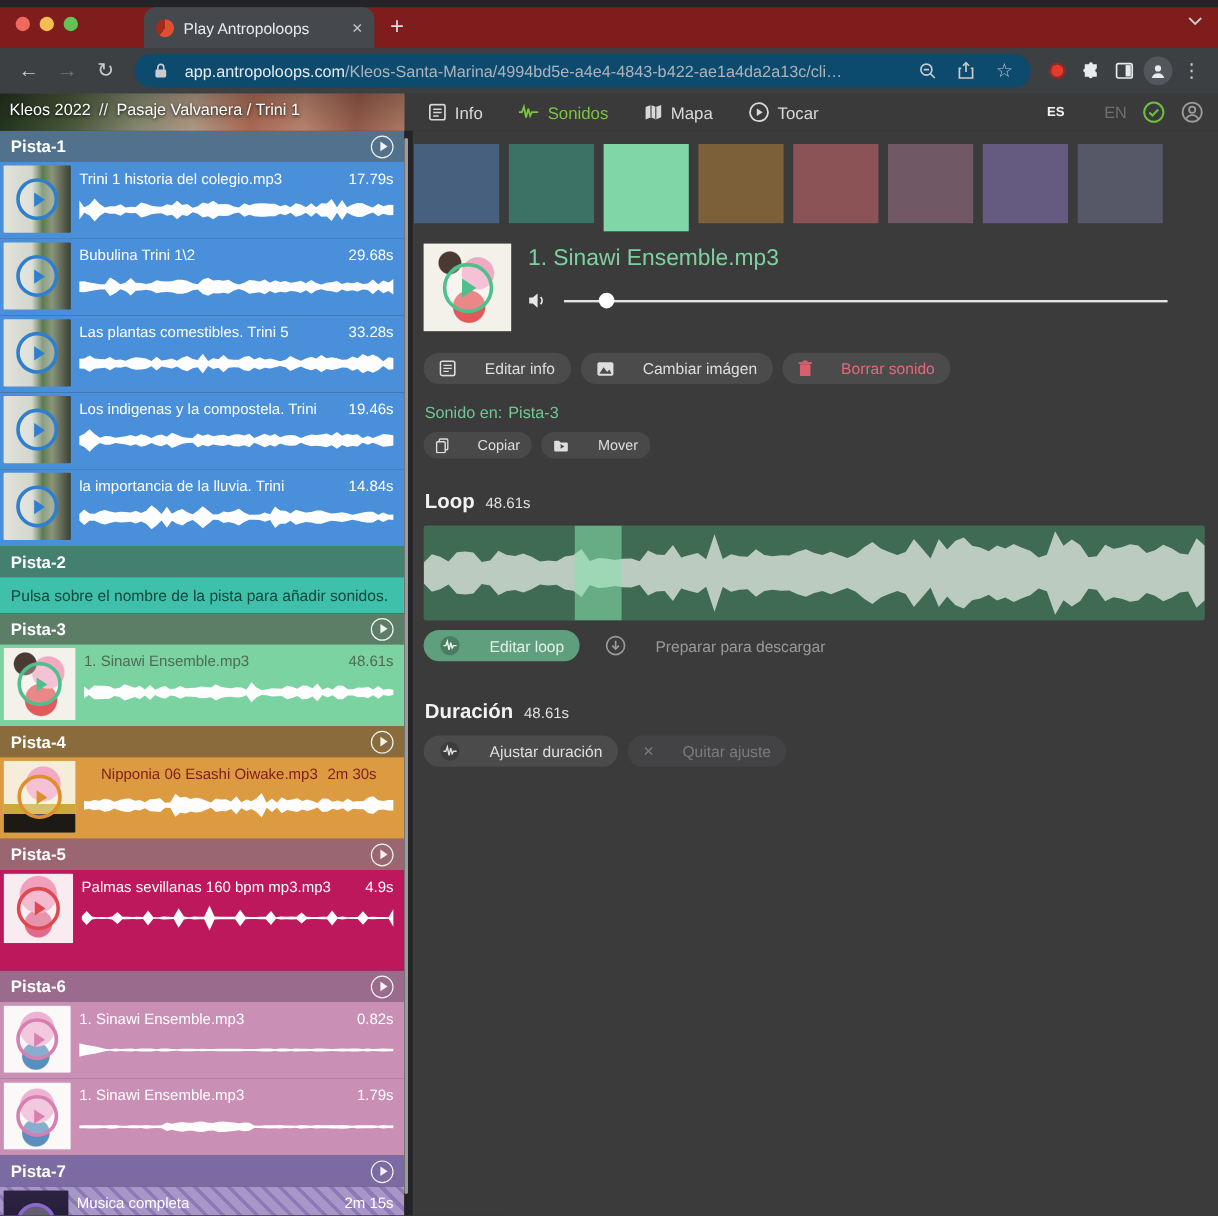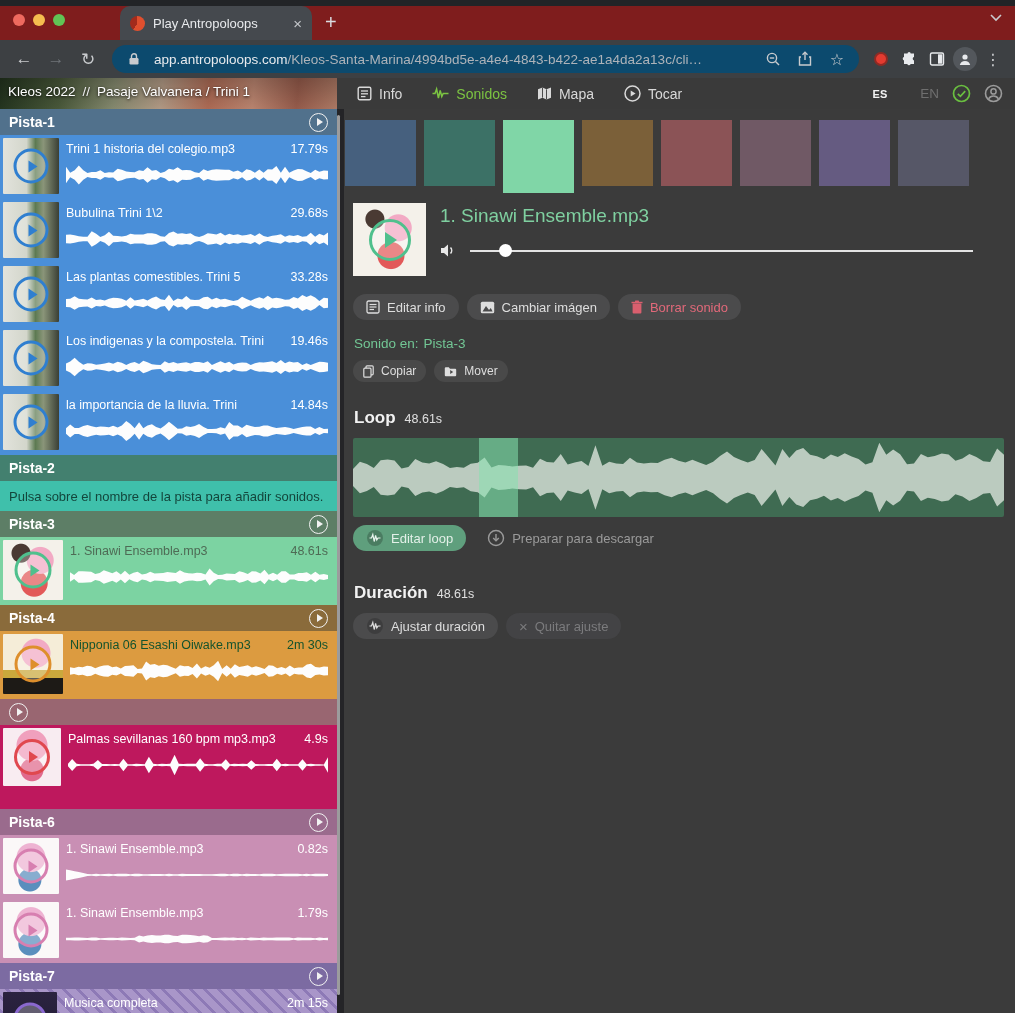--- a/index.html
+++ b/index.html
@@ -84,21 +84,21 @@
   .swatch.sel { height:73px; }
   .detail { display:flex; gap:14px; padding:10px 10px 0 9px; }
   .dthumb { width:73px; height:73px; position:relative; flex:0 0 auto; }
   .dright { flex:1; min-width:0; padding-top:2px; }
   .dtitle { font-size:19px; color:#7fd0a0; margin-bottom:16px; }
   .volrow { display:flex; align-items:center; gap:14px; padding-right:32px; }
   .slider { position:relative; flex:1; height:14px; }
   .slider-line { position:absolute; left:0; right:0; top:6.5px; height:1.5px; background:#e3e3e3; }
   .slider-knob { position:absolute; top:0.5px; width:13px; height:13px; border-radius:50%; background:#fff; }
   .pillrow { display:flex; gap:8px; padding:18px 0 0 9px; }
-  .pill { display:inline-flex; align-items:center; gap:7px; background:#4b4b4c; border:none;
+  .pill { display:inline-flex; align-items:center; gap:24px; background:#4b4b4c; border:none;
     border-radius:14px; height:26px; padding:0 13px; color:#dedede; font-size:13px; font-family:inherit; }
   .pill.danger { color:#e2697a; }
   .pill.small { height:22px; border-radius:11px; padding:0 10px; font-size:12px; background:#494949; }
   .pill.green { background:#5f9f7d; color:#e3f0e8; }
   .pill.ghost { background:transparent; color:#9a9a9a; }
   .pill.disabled { background:#434345; color:#7b7b7d; }
   .soundin { padding:16px 0 0 10px; font-size:13.5px; color:#72c795; }
   .soundin .val { margin-left:5px; }
   .sect-h { display:flex; align-items:baseline; gap:9px; padding:26px 0 0 10px; }
   .sect-title { font-size:17px; font-weight:bold; color:#f2f2f2; }
@@ -380,32 +380,33 @@
                 <span class="play-tri"></span>
               </span>
             </div>
             <div class="sound-item" style="height: 68px; background: rgb(220, 155, 64);">
               <div class="thumb" style="width: 60px; height: 60px; background: radial-gradient(circle at 55% 32%, rgb(242, 170, 196) 14px, transparent 15px), linear-gradient(0deg, rgb(29, 26, 22) 0px, rgb(29, 26, 22) 26%, rgb(202, 168, 60) 26%, rgb(202, 168, 60) 40%, transparent 40%), linear-gradient(rgb(245, 237, 216), rgb(245, 237, 216));">
                 <span class="play-ring" style="width: 37px; height: 37px; border: 3px solid rgb(222, 143, 44);">
                   <span class="play-tri" style="border-width: 6px 0px 6px 9px; border-color: transparent transparent transparent rgb(222, 143, 44);"></span>
                 </span>
               </div>
               <div class="srow">
-                <div class="stitle-row" style="color: #14532d;">
+                <div class="stitle-row" style="color: #7f1d1d; justify-content: center;">
                   <span class="stitle">Nipponia 06 Esashi Oiwake.mp3</span>
                   <span class="sdur">2m 30s</span>
                 </div>
                 <svg viewBox="0 0 100 30" preserveAspectRatio="none" class="swave">
                   <path d="M0.0,10.7 L1.6,11.5 L3.3,10.1 L4.9,10.8 L6.6,8.8 L8.2,9.5 L9.8,11.8 L11.5,9.9 L13.1,8.7 L14.8,8.5 L16.4,10.7 L18.0,9.9 L19.7,12.1 L21.3,9.2 L23.0,9.0 L24.6,8.4 L26.2,12.6 L27.9,12.2 L29.5,3.9 L31.1,7.7 L32.8,6.9 L34.4,9.0 L36.1,7.9 L37.7,8.5 L39.3,10.5 L41.0,12.5 L42.6,8.5 L44.3,9.5 L45.9,9.2 L47.5,11.4 L49.2,6.3 L50.8,12.1 L52.5,9.5 L54.1,11.3 L55.7,8.4 L57.4,3.2 L59.0,12.6 L60.7,8.5 L62.3,12.5 L63.9,7.3 L65.6,10.3 L67.2,9.4 L68.9,8.4 L70.5,10.9 L72.1,9.4 L73.8,10.9 L75.4,12.8 L77.0,8.5 L78.7,8.9 L80.3,11.7 L82.0,10.5 L83.6,12.0 L85.2,8.6 L86.9,11.7 L88.5,11.0 L90.2,11.1 L91.8,7.6 L93.4,6.5 L95.1,10.3 L96.7,10.9 L98.4,9.9 L100.0,10.0 L100.0,20.0 L98.4,20.1 L96.7,19.1 L95.1,19.7 L93.4,23.5 L91.8,22.4 L90.2,18.9 L88.5,19.0 L86.9,18.3 L85.2,21.4 L83.6,18.0 L82.0,19.5 L80.3,18.3 L78.7,21.1 L77.0,21.5 L75.4,17.2 L73.8,19.1 L72.1,20.6 L70.5,19.1 L68.9,21.6 L67.2,20.6 L65.6,19.7 L63.9,22.7 L62.3,17.5 L60.7,21.5 L59.0,17.4 L57.4,26.8 L55.7,21.6 L54.1,18.7 L52.5,20.5 L50.8,17.9 L49.2,23.7 L47.5,18.6 L45.9,20.8 L44.3,20.5 L42.6,21.5 L41.0,17.5 L39.3,19.5 L37.7,21.5 L36.1,22.1 L34.4,21.0 L32.8,23.1 L31.1,22.3 L29.5,26.1 L27.9,17.8 L26.2,17.4 L24.6,21.6 L23.0,21.0 L21.3,20.8 L19.7,17.9 L18.0,20.1 L16.4,19.3 L14.8,21.5 L13.1,21.3 L11.5,20.1 L9.8,18.2 L8.2,20.5 L6.6,21.2 L4.9,19.2 L3.3,19.9 L1.6,18.5 L0.0,19.3 Z" fill="#fdfdfd"></path>
                 </svg>
               </div>
             </div>
           </div>
           <div>
             <div class="track-header" style="background: rgb(153, 102, 113);">
+              <span class="track-name">Pista-5</span>
               <span class="hdr-play">
                 <span class="play-tri"></span>
               </span>
             </div>
             <div class="sound-item" style="height: 84px; background: #be185d;">
               <div class="thumb" style="width: 58px; height: 58px; background: radial-gradient(circle at 50% 30%, rgb(240, 160, 189) 15px, transparent 16px), radial-gradient(circle at 50% 72%, rgb(224, 106, 141) 11px, transparent 12px), linear-gradient(rgb(248, 236, 241), rgb(248, 236, 241));">
                 <span class="play-ring" style="width: 36px; height: 36px; border: 3px solid rgb(224, 72, 79);">
                   <span class="play-tri" style="border-width: 6px 0px 6px 9px; border-color: transparent transparent transparent rgb(224, 72, 79);"></span>
                 </span>
               </div>

